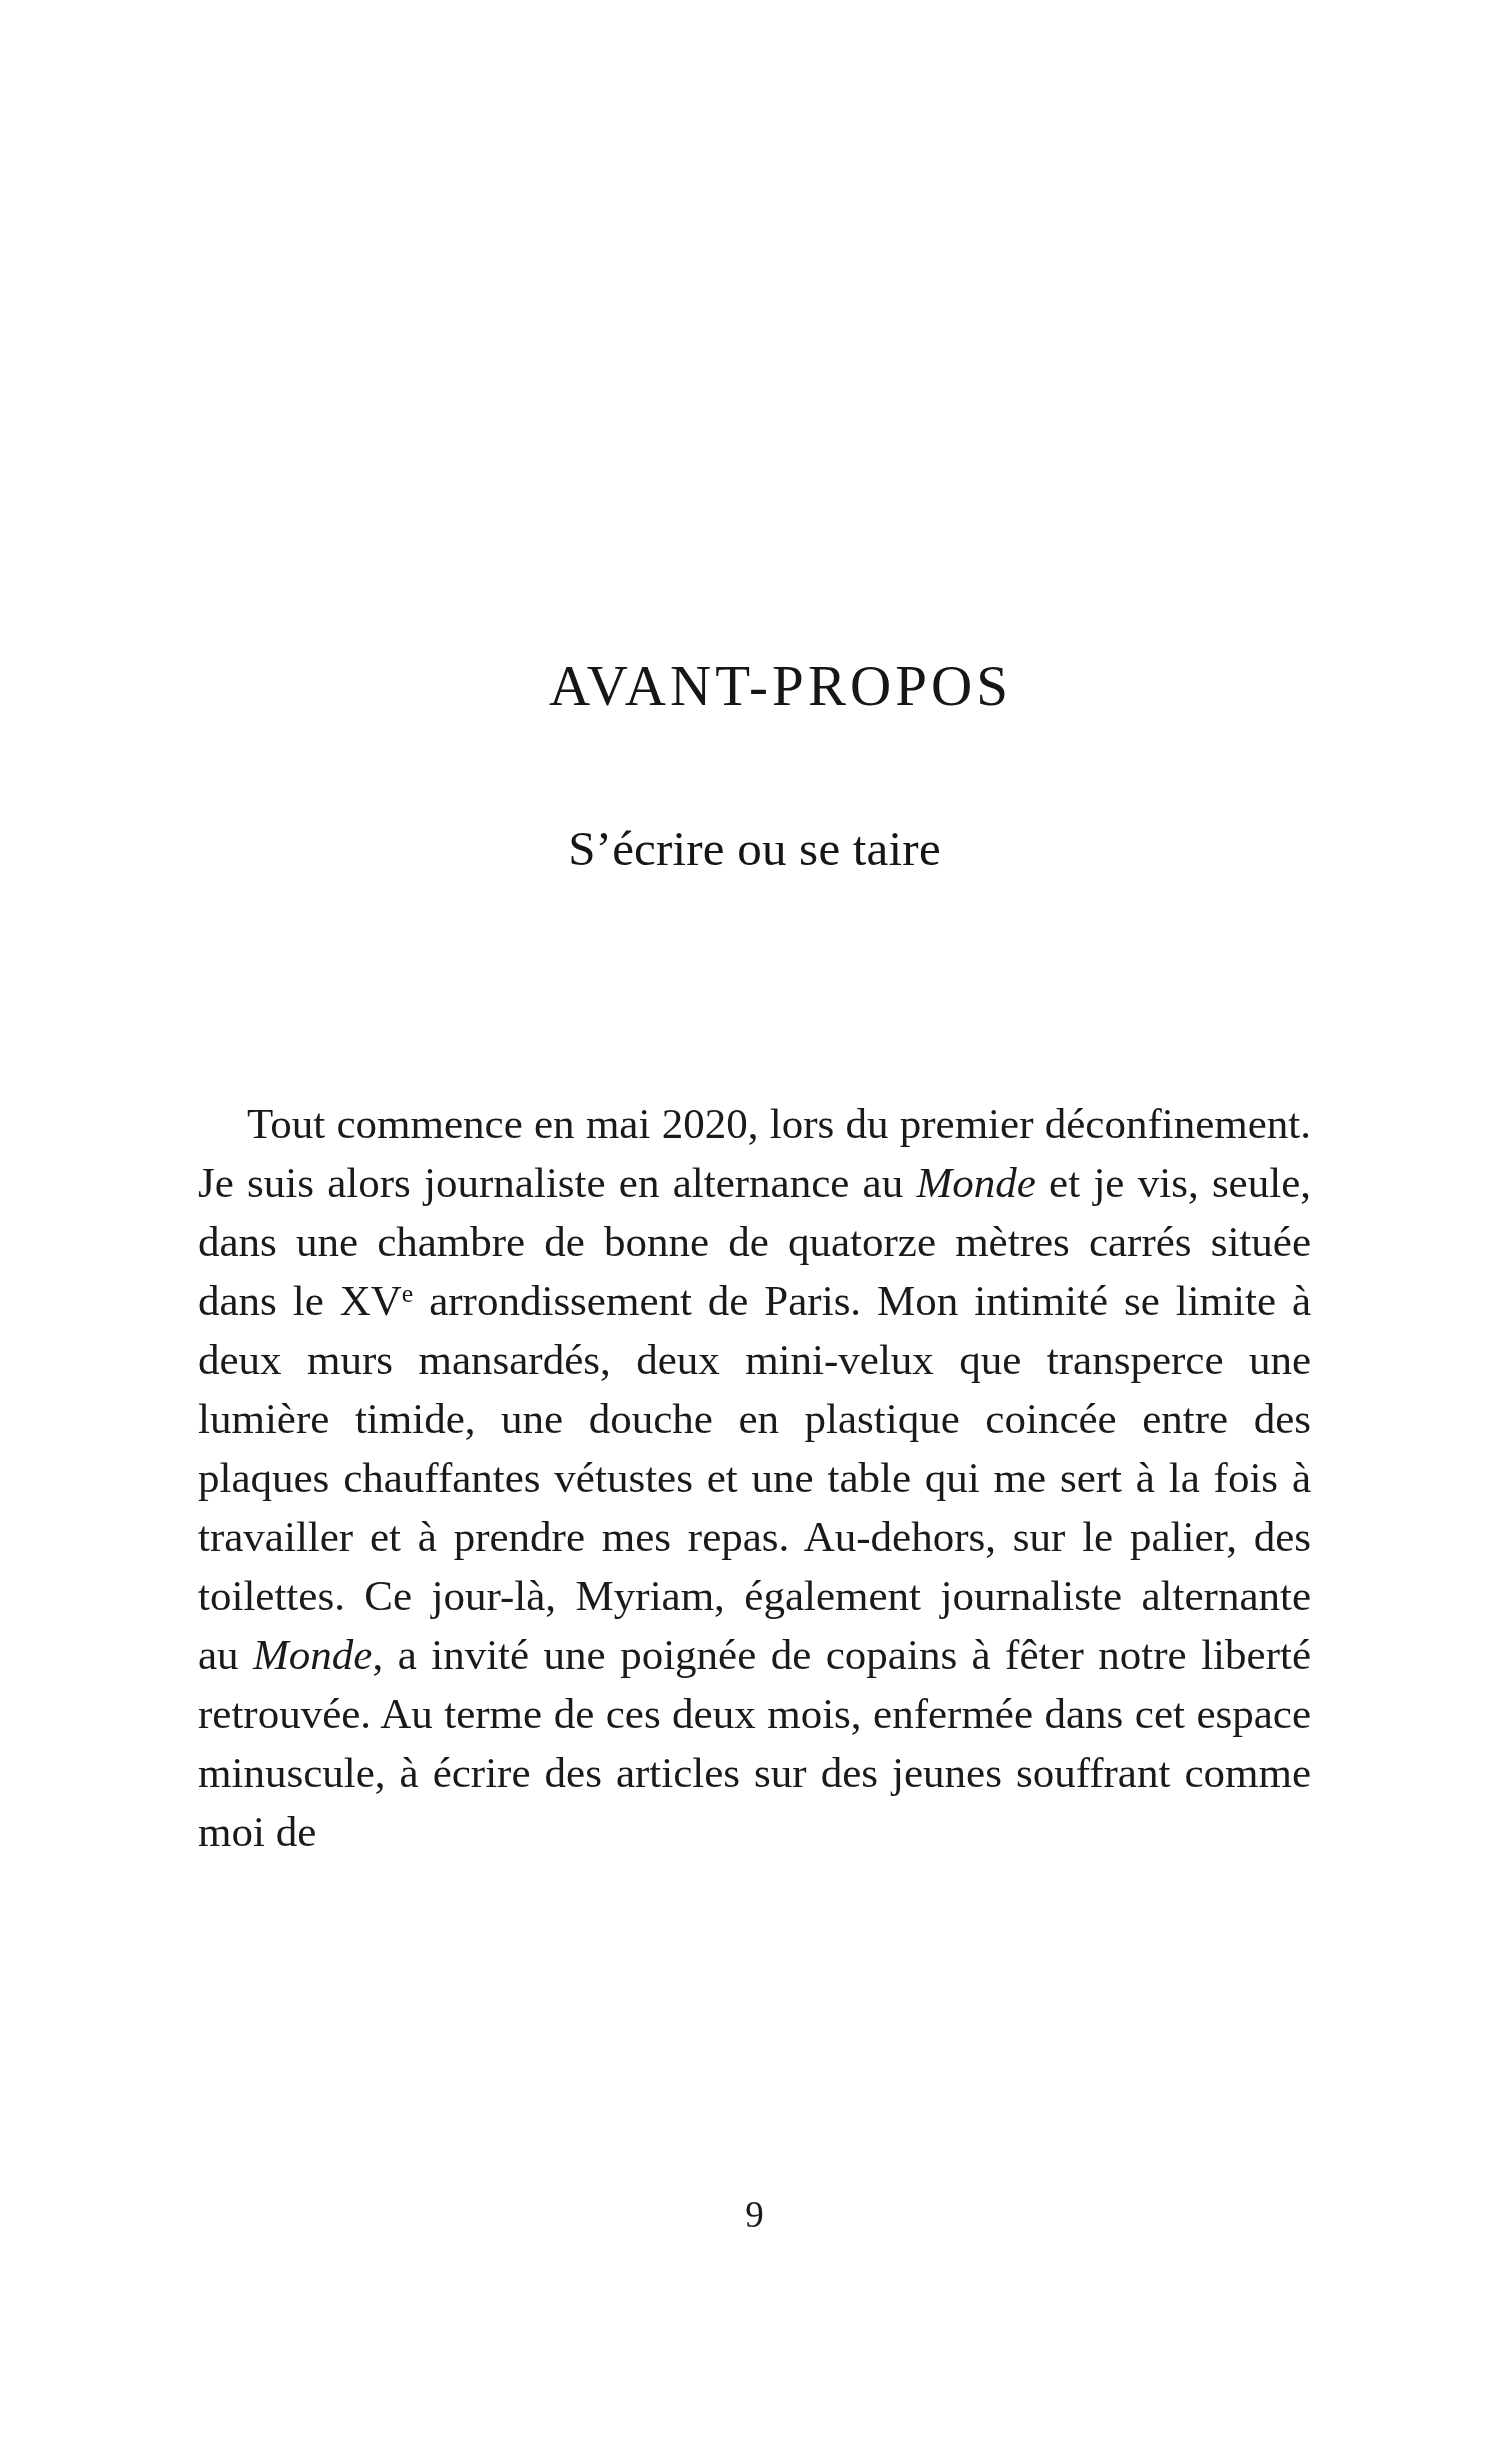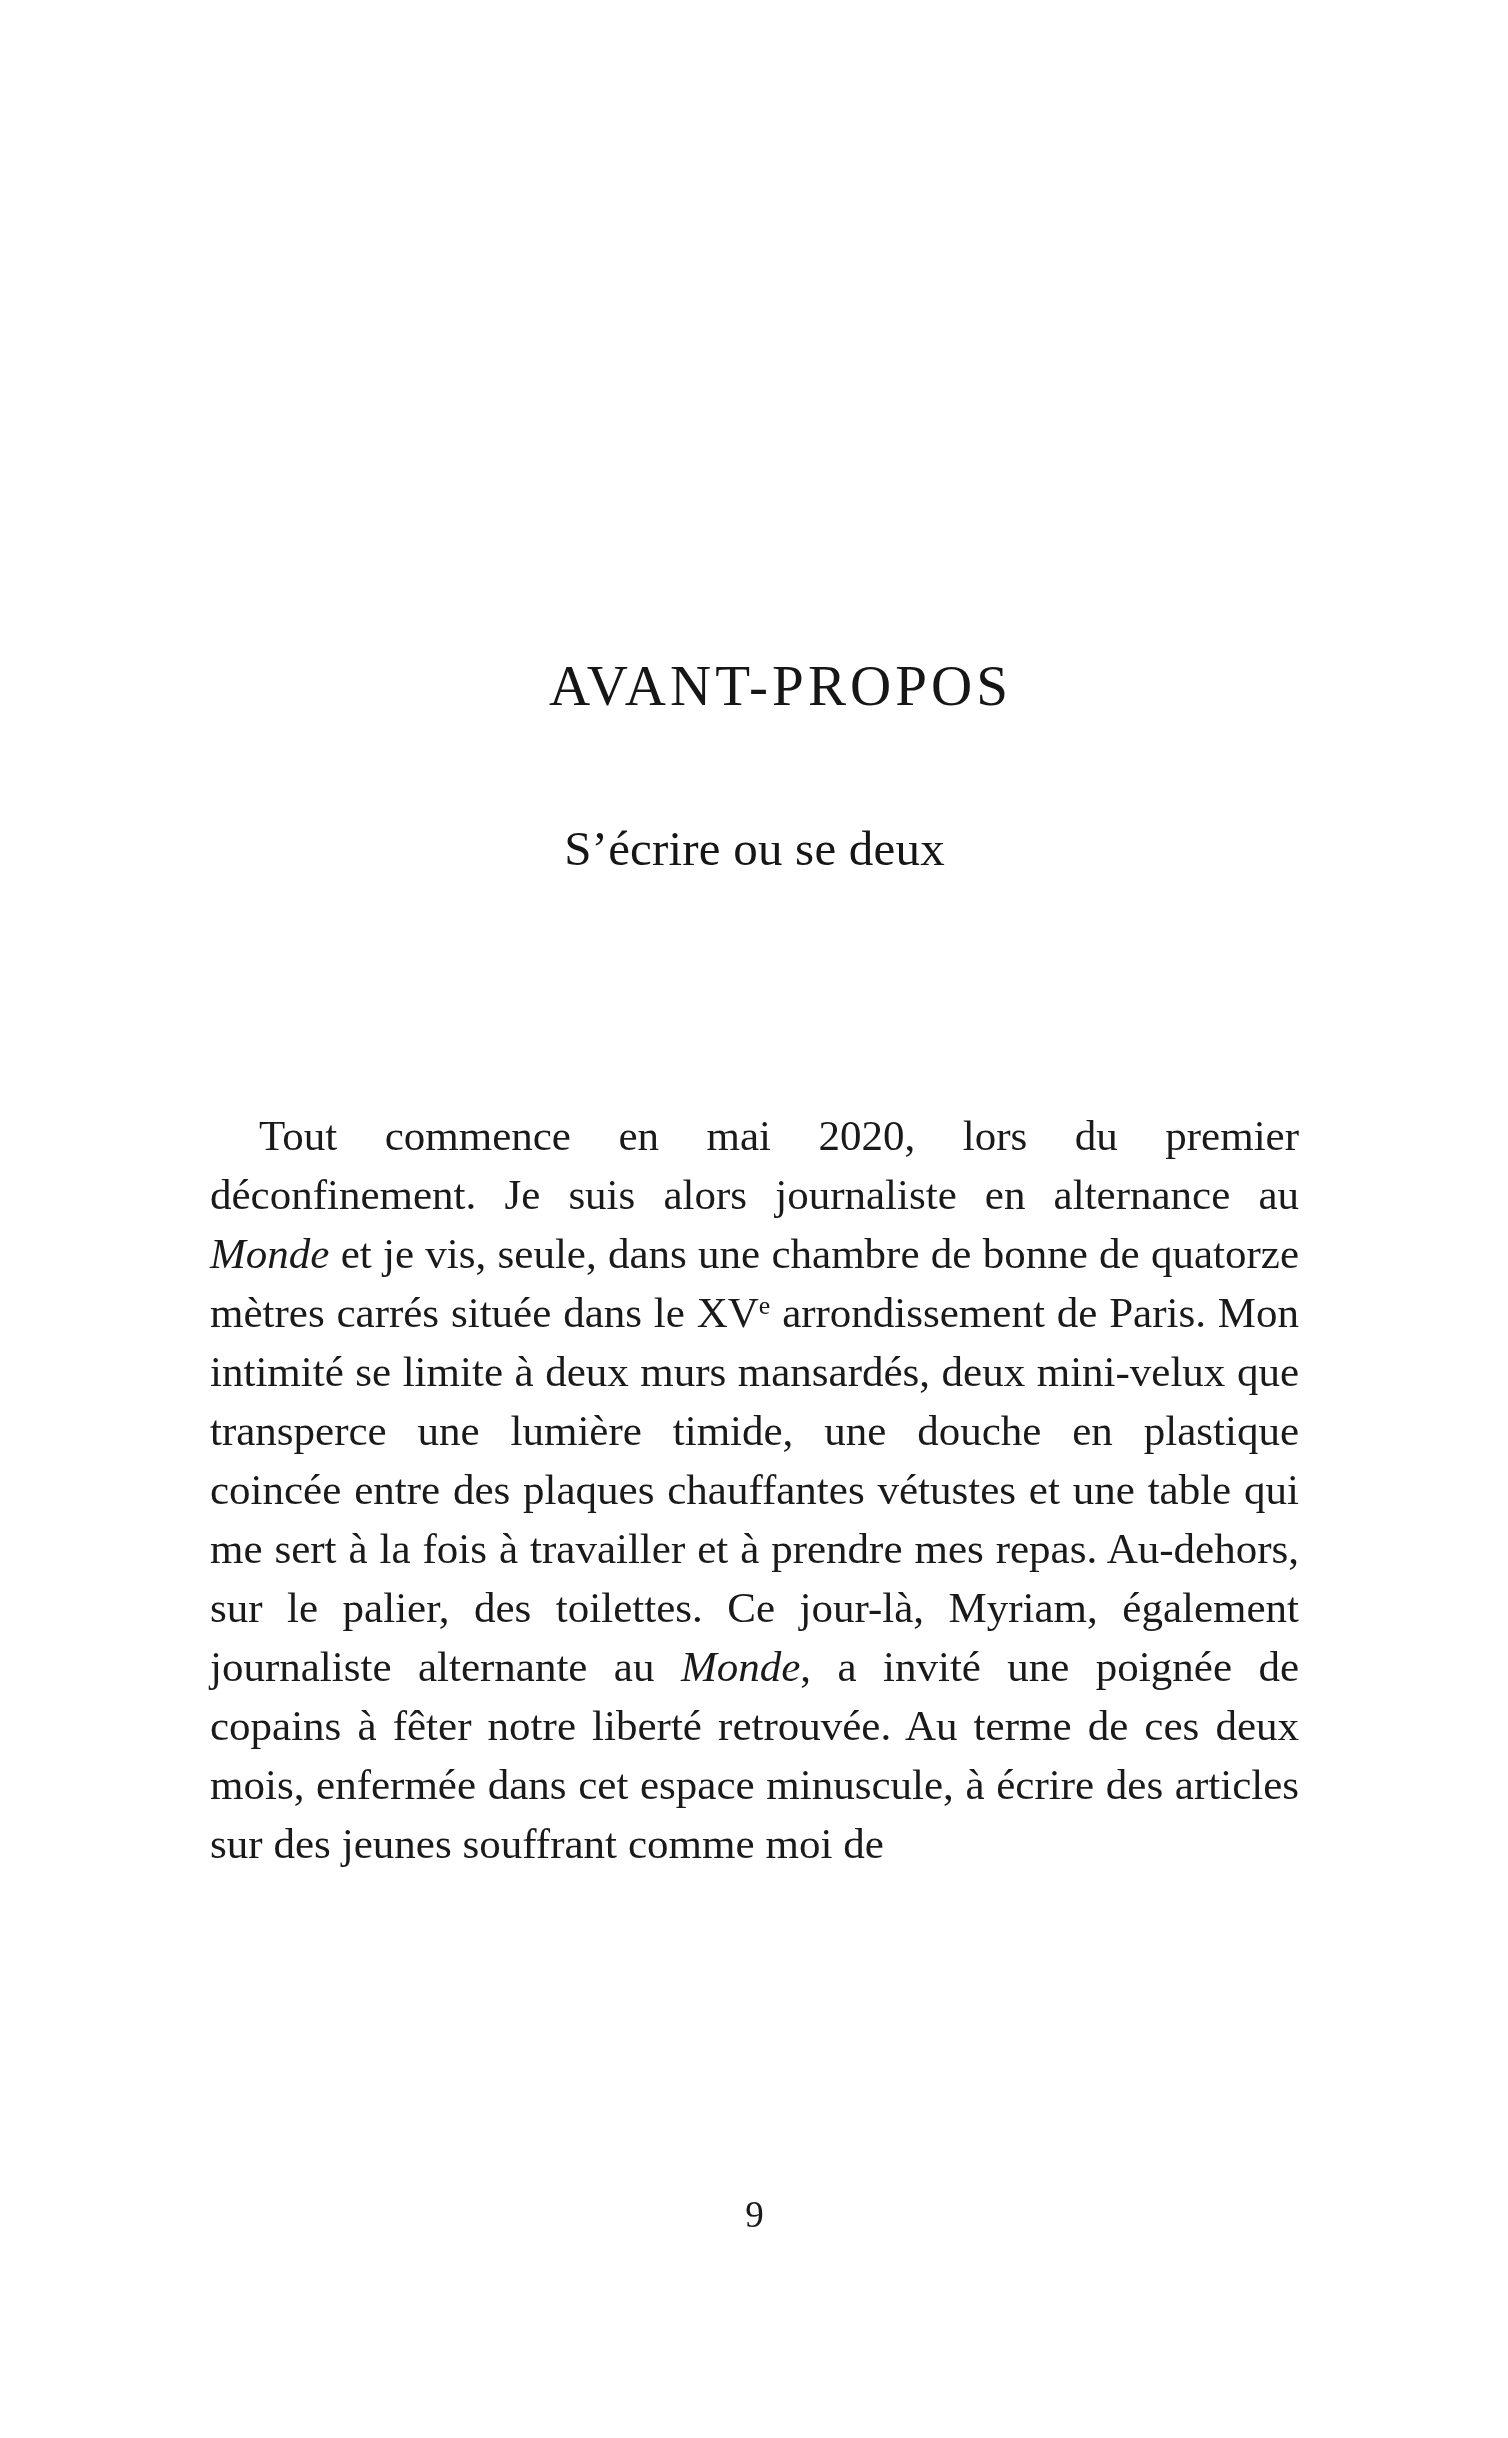--- a/index.html
+++ b/index.html
@@ -55,21 +55,21 @@
 
   
   .text-block {
     position: absolute;
     left: 198px;
     top: 1094px;
     width: 1113px;
   }
 
   .body-paragraph {
-    margin: 12px;
+    margin: 0;
     font-size: 43px;
     line-height: 59px;
     text-align: justify;
     text-justify: inter-word;
     text-indent: 49px;
     color: #1a1a1a;
     hyphens: manual;
     word-spacing: 0.2px;
   }
 
@@ -96,21 +96,21 @@
     color: #1a1a1a;
   }
 </style>
 </head>
 <body>
 
 <div class="page">
 
   <div class="heading-block">
     <h1 class="chapter-title">AVANT-PROPOS</h1>
-    <h2 class="chapter-subtitle">S’écrire ou se deux</h2>
+    <h2 class="chapter-subtitle">S’écrire ou se taire</h2>
   </div>
 
   <div class="text-block">
     <p class="body-paragraph" id="body-paragraph">Tout commence en mai 2020, lors du premier déconfinement. Je suis alors journaliste en alter­nance au <i>Monde</i> et je vis, seule, dans une chambre de bonne de quatorze mètres carrés située dans le XV<sup class="ordinal">e</sup> arrondissement de Paris. Mon intimité se limite à deux murs mansardés, deux mini-velux que trans­perce une lumière timide, une douche en plastique coincée entre des plaques chauffantes vétustes et une table qui me sert à la fois à travailler et à prendre mes repas. Au-dehors, sur le palier, des toilettes. Ce jour-là, Myriam, également journaliste alter­nante au <i>Monde</i>, a invité une poignée de copains à fêter notre liberté retrouvée. Au terme de ces deux mois, enfermée dans cet espace minuscule, à écrire des articles sur des jeunes souffrant comme moi de</p>
   </div>
 
   <div class="folio">9</div>
 
 </div>
 

